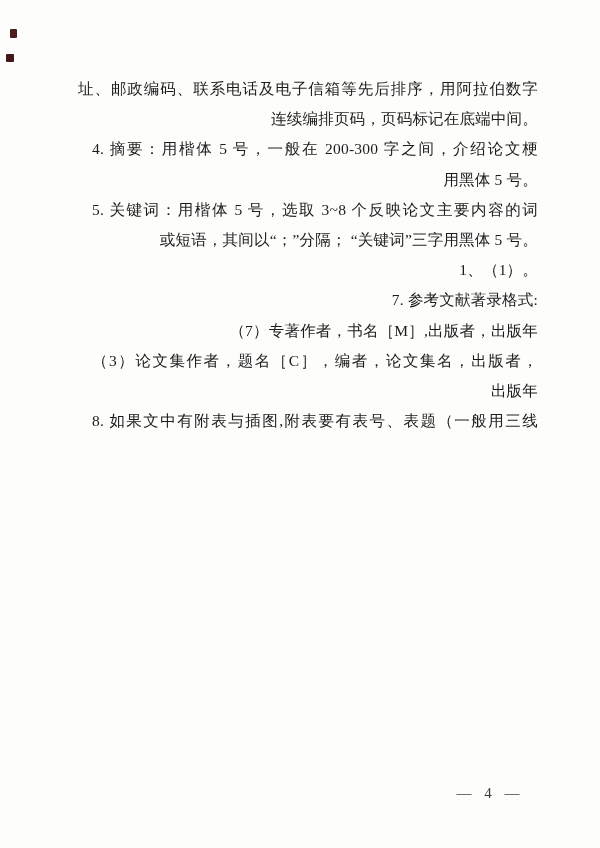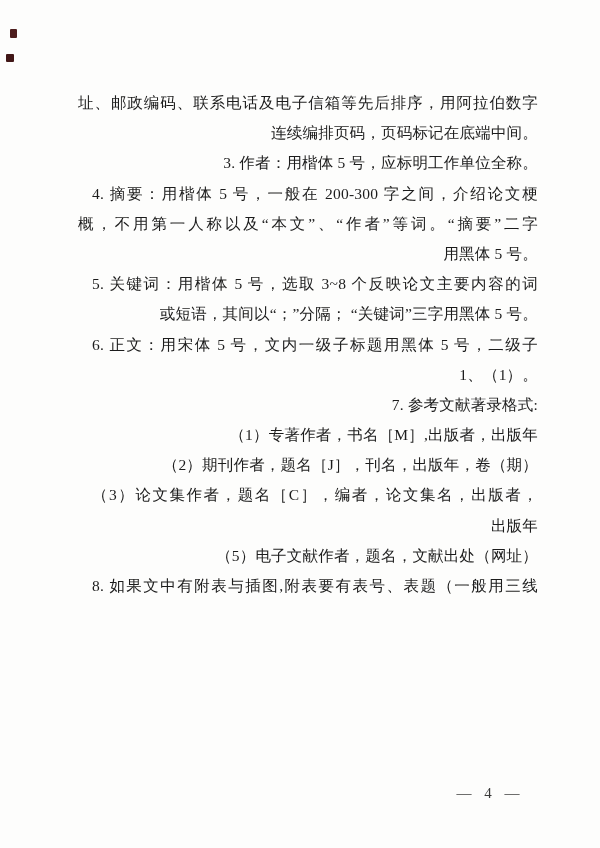--- a/index.html
+++ b/index.html
@@ -13,21 +13,21 @@
     height: 848px;
     margin: 0 auto;
     background: #fdfdfc;
     overflow: hidden;
     font-family: "Liberation Serif", "DejaVu Serif", serif;
     color: #1c1c1c;
   }
   .textblock {
     position: absolute;
     left: 78px;
-    top: 88px;
+    top: 74px;
     width: 460px;
   }
   .line {
     height: 30.2px;
     line-height: 30.2px;
     font-size: 15.5px;
     text-align: right;
     letter-spacing: 0.2px;
     overflow: visible;
   }
@@ -74,32 +74,27 @@
 <body>
 
 <div class="page">
 
   <span class="scan-mark m1"></span>
   <span class="scan-mark m2"></span>
 
   <div class="textblock" id="textblock">
       <div class="line stretch">址、邮政编码、联系电话及电子信箱等先后排序，用阿拉伯数字</div>
       <div class="line">连续编排页码，页码标记在底端中间。</div>
-      <div class="line indent">3. 作者：用楷体 5 号，应标明工作单位全称。</div>
       <div class="line indent stretch">4. 摘要：用楷体 5 号，一般在 200-300 字之间，介绍论文梗</div>
-      <div class="line stretch">概，不用第一人称以及“本文”、“作者”等词。“摘要”二字</div>
       <div class="line">用黑体 5 号。</div>
       <div class="line indent stretch">5. 关键词：用楷体 5 号，选取 3~8 个反映论文主要内容的词</div>
       <div class="line">或短语，其间以“；”分隔； “关键词”三字用黑体 5 号。</div>
-      <div class="line indent stretch">6. 正文：用宋体 5 号，文内一级子标题用黑体 5 号，二级子</div>
       <div class="line">1、（1）。</div>
       <div class="line indent">7. 参考文献著录格式:</div>
-      <div class="line indent">（1）专著作者，书名［M］,出版者，出版年</div>
-      <div class="line indent">（2）期刊作者，题名［J］，刊名，出版年，卷（期）</div>
+      <div class="line indent">（7）专著作者，书名［M］,出版者，出版年</div>
       <div class="line indent stretch">（3）论文集作者，题名［C］，编者，论文集名，出版者，</div>
       <div class="line">出版年</div>
-      <div class="line indent">（5）电子文献作者，题名，文献出处（网址）</div>
       <div class="line indent stretch">8. 如果文中有附表与插图,附表要有表号、表题（一般用三线</div>
     </div>
 
   <div class="pagenum">— 4 —</div>
 
 </div>
 
 </body></html>

